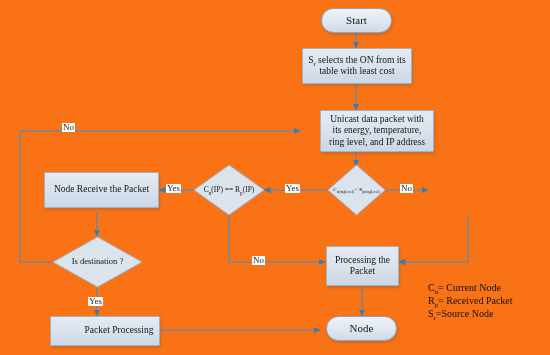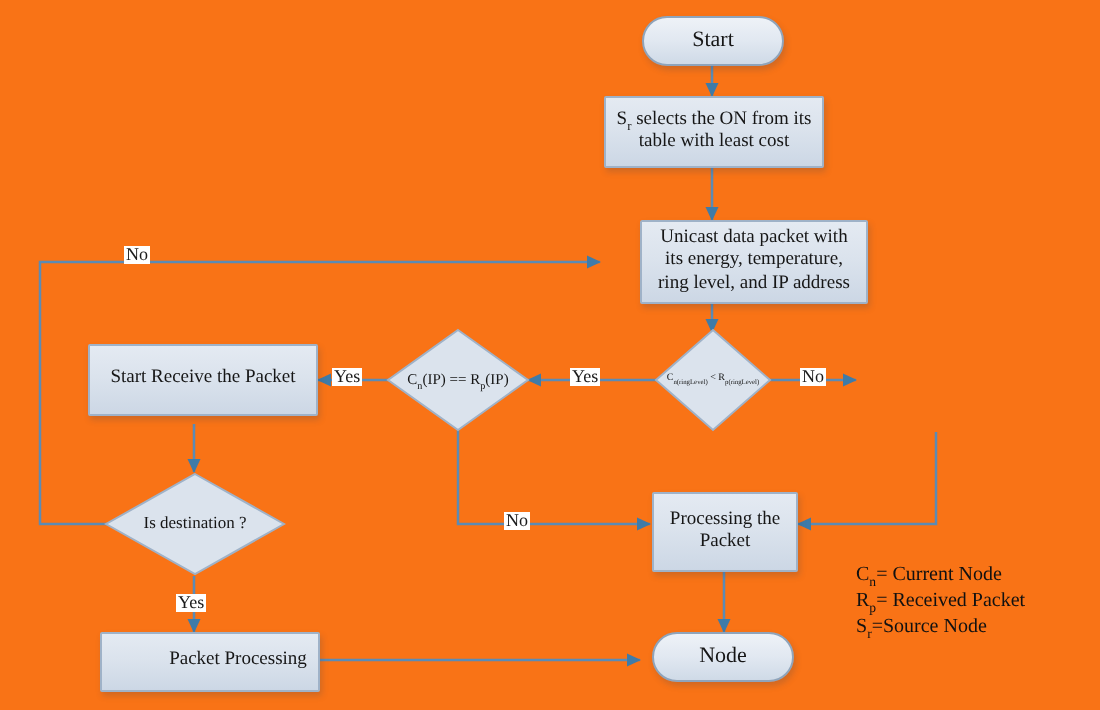--- a/index.html
+++ b/index.html
@@ -136,21 +136,21 @@
     <span class="node-label">
       S<sub>r</sub>&nbsp;selects the ON from its table with least cost
     </span>
   </div>
 
   <div class="node process" style="left:300px; top:110px; width:114px; height:42px; font-size:9.5px;margin-left:20px;">
     <span class="node-label">Unicast data packet with its energy, temperature, ring level, and IP address</span>
   </div>
 
   <div class="node process" style="left:44px; top:172px; width:115px; height:36px; font-size:9.5px;">
-    <span class="node-label">Start Receive the Packet</span>
+    <span class="node-label">Node Receive the Packet</span>
   </div>
 
   <div class="decision" style="left:193px; top:164px; width:72px; height:52px;">
     <svg class="dia-shape" viewBox="0 0 72 52">
       <polygon points="36,1 71,26 36,51 1,26" fill="#dbe3ed" stroke="#9fb2c8" stroke-width="1"></polygon>
     </svg>
     <span class="dia-label" style="font-size:7.5px;">
       C<sub>n</sub>(IP) == R<sub>p</sub>(IP)
     </span>
   </div>

